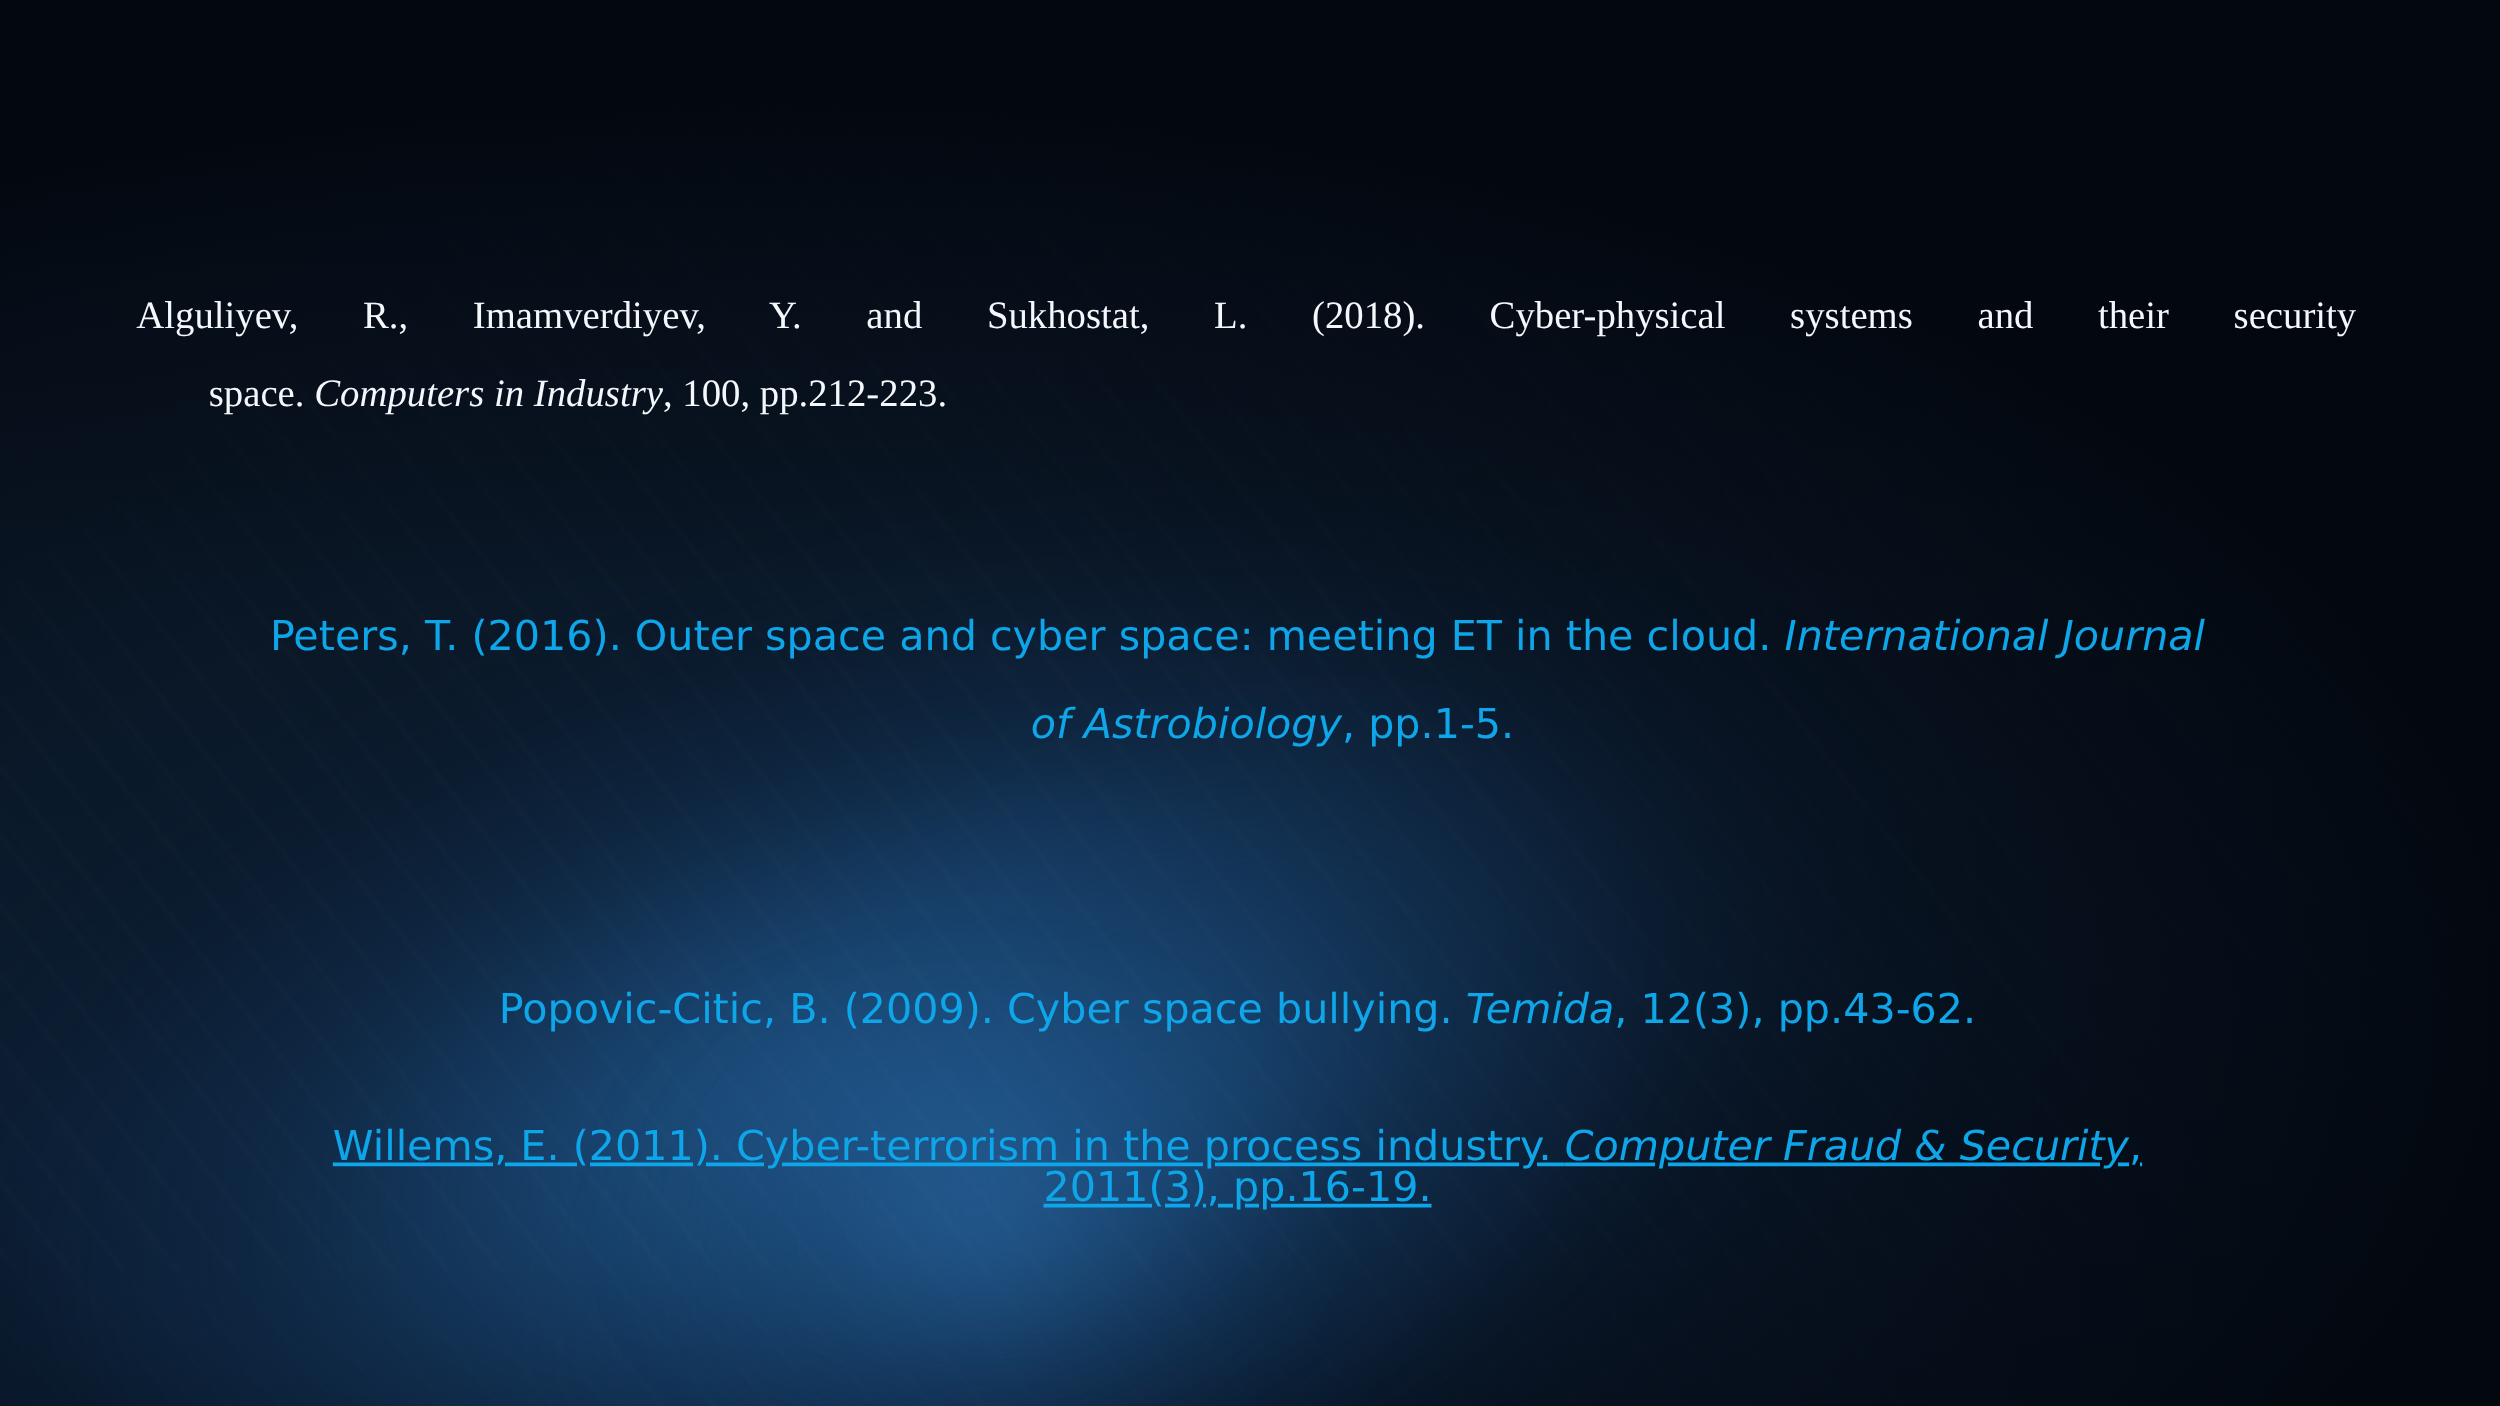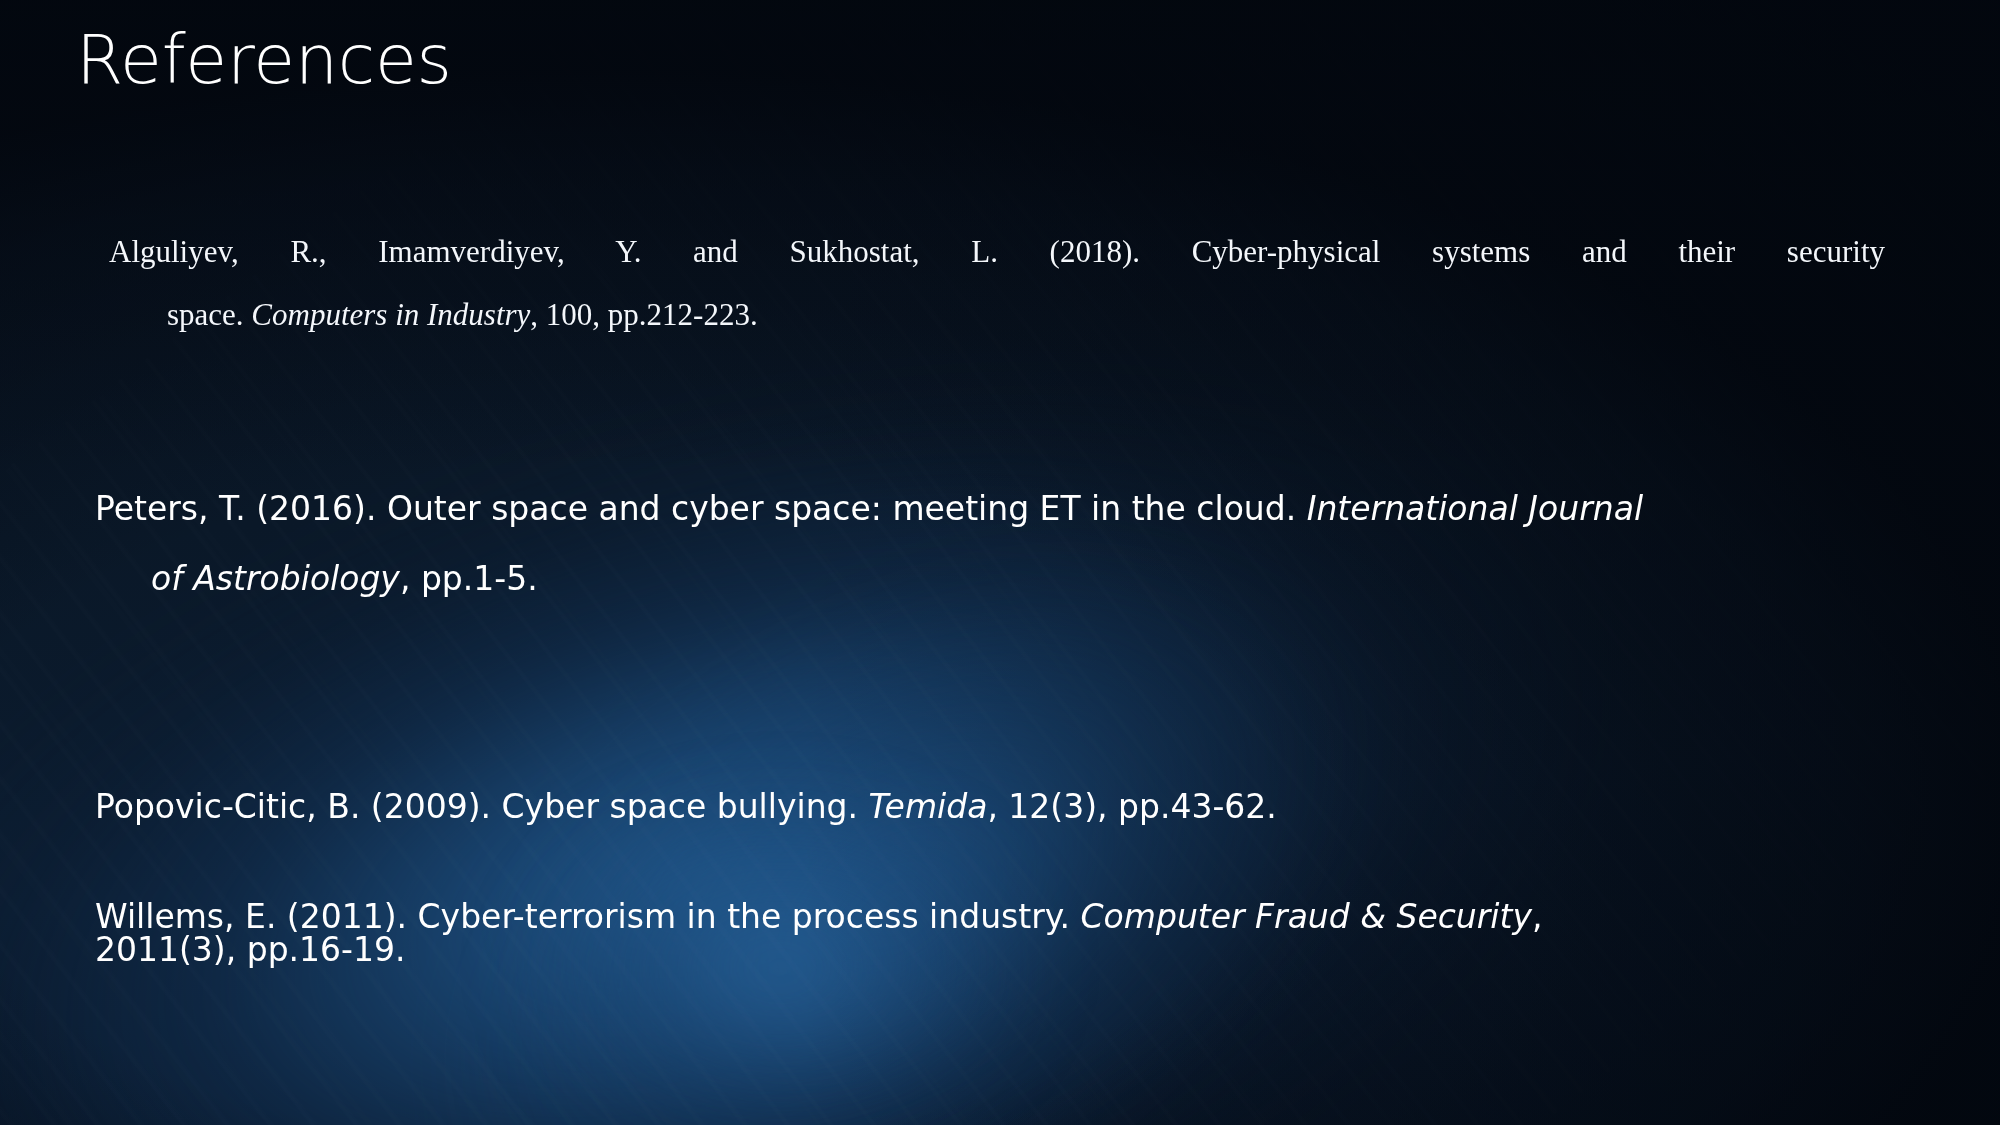--- a/index.html
+++ b/index.html
@@ -196,36 +196,37 @@
   .ref-serif .line2 {
     margin-top: 32px;
     margin-left: 72px;
   }
 
   
   .ref-sans {
     font-family: "DejaVu Sans", sans-serif;
     font-size: 33px;
     line-height: 1.0;
-    color: #ffffff;
+    color: #0ea5e9;
     font-weight: 400;
+    text-align: center;
   }
 
   .ref-peters { top: 492px; }
   .ref-peters .line1 { white-space: nowrap; }
   .ref-peters .line2 {
     margin-top: 37px;
     margin-left: 56px;
     white-space: nowrap;
   }
 
   .ref-popovic { top: 766px; margin-top: 24px; }
   .ref-popovic .line1 { white-space: nowrap; }
 
-  .ref-willems { top: 900px; }
+  .ref-willems { top: 900px; text-decoration: underline; }
   .ref-willems .line1 { white-space: nowrap; }
   .ref-willems .line2 {
     margin-top: 0;
     white-space: nowrap;
   }
 
   em.jtitle {
     font-style: italic;
   }
 </style>
@@ -241,21 +242,20 @@
   <div class="bg-glow-core"></div>
   <div class="bg-streaks"></div>
   <div class="bg-streaks-wide"></div>
   <div class="bg-mottle"></div>
   <div class="bg-topdark"></div>
   <div class="bg-rightdark"></div>
   <div class="bg-vignette"></div>
 
   <div class="content">
 
-    <div class="slide-title">References</div>
 
     <div class="ref-block ref-serif">
       <div class="line1">Alguliyev, R., Imamverdiyev, Y. and Sukhostat, L. (2018). Cyber-physical systems and their security</div>
       <div class="line2"><span>space. </span><em class="jtitle">Computers in Industry</em><span>, 100, pp.212-223.</span></div>
     </div>
 
     <div class="ref-block ref-sans ref-peters">
       <div class="line1"><span>Peters, T. (2016). Outer space and cyber space: meeting ET in the cloud. </span><em class="jtitle">International Journal</em></div>
       <div class="line2"><em class="jtitle">of Astrobiology</em><span>, pp.1-5.</span></div>
     </div>

